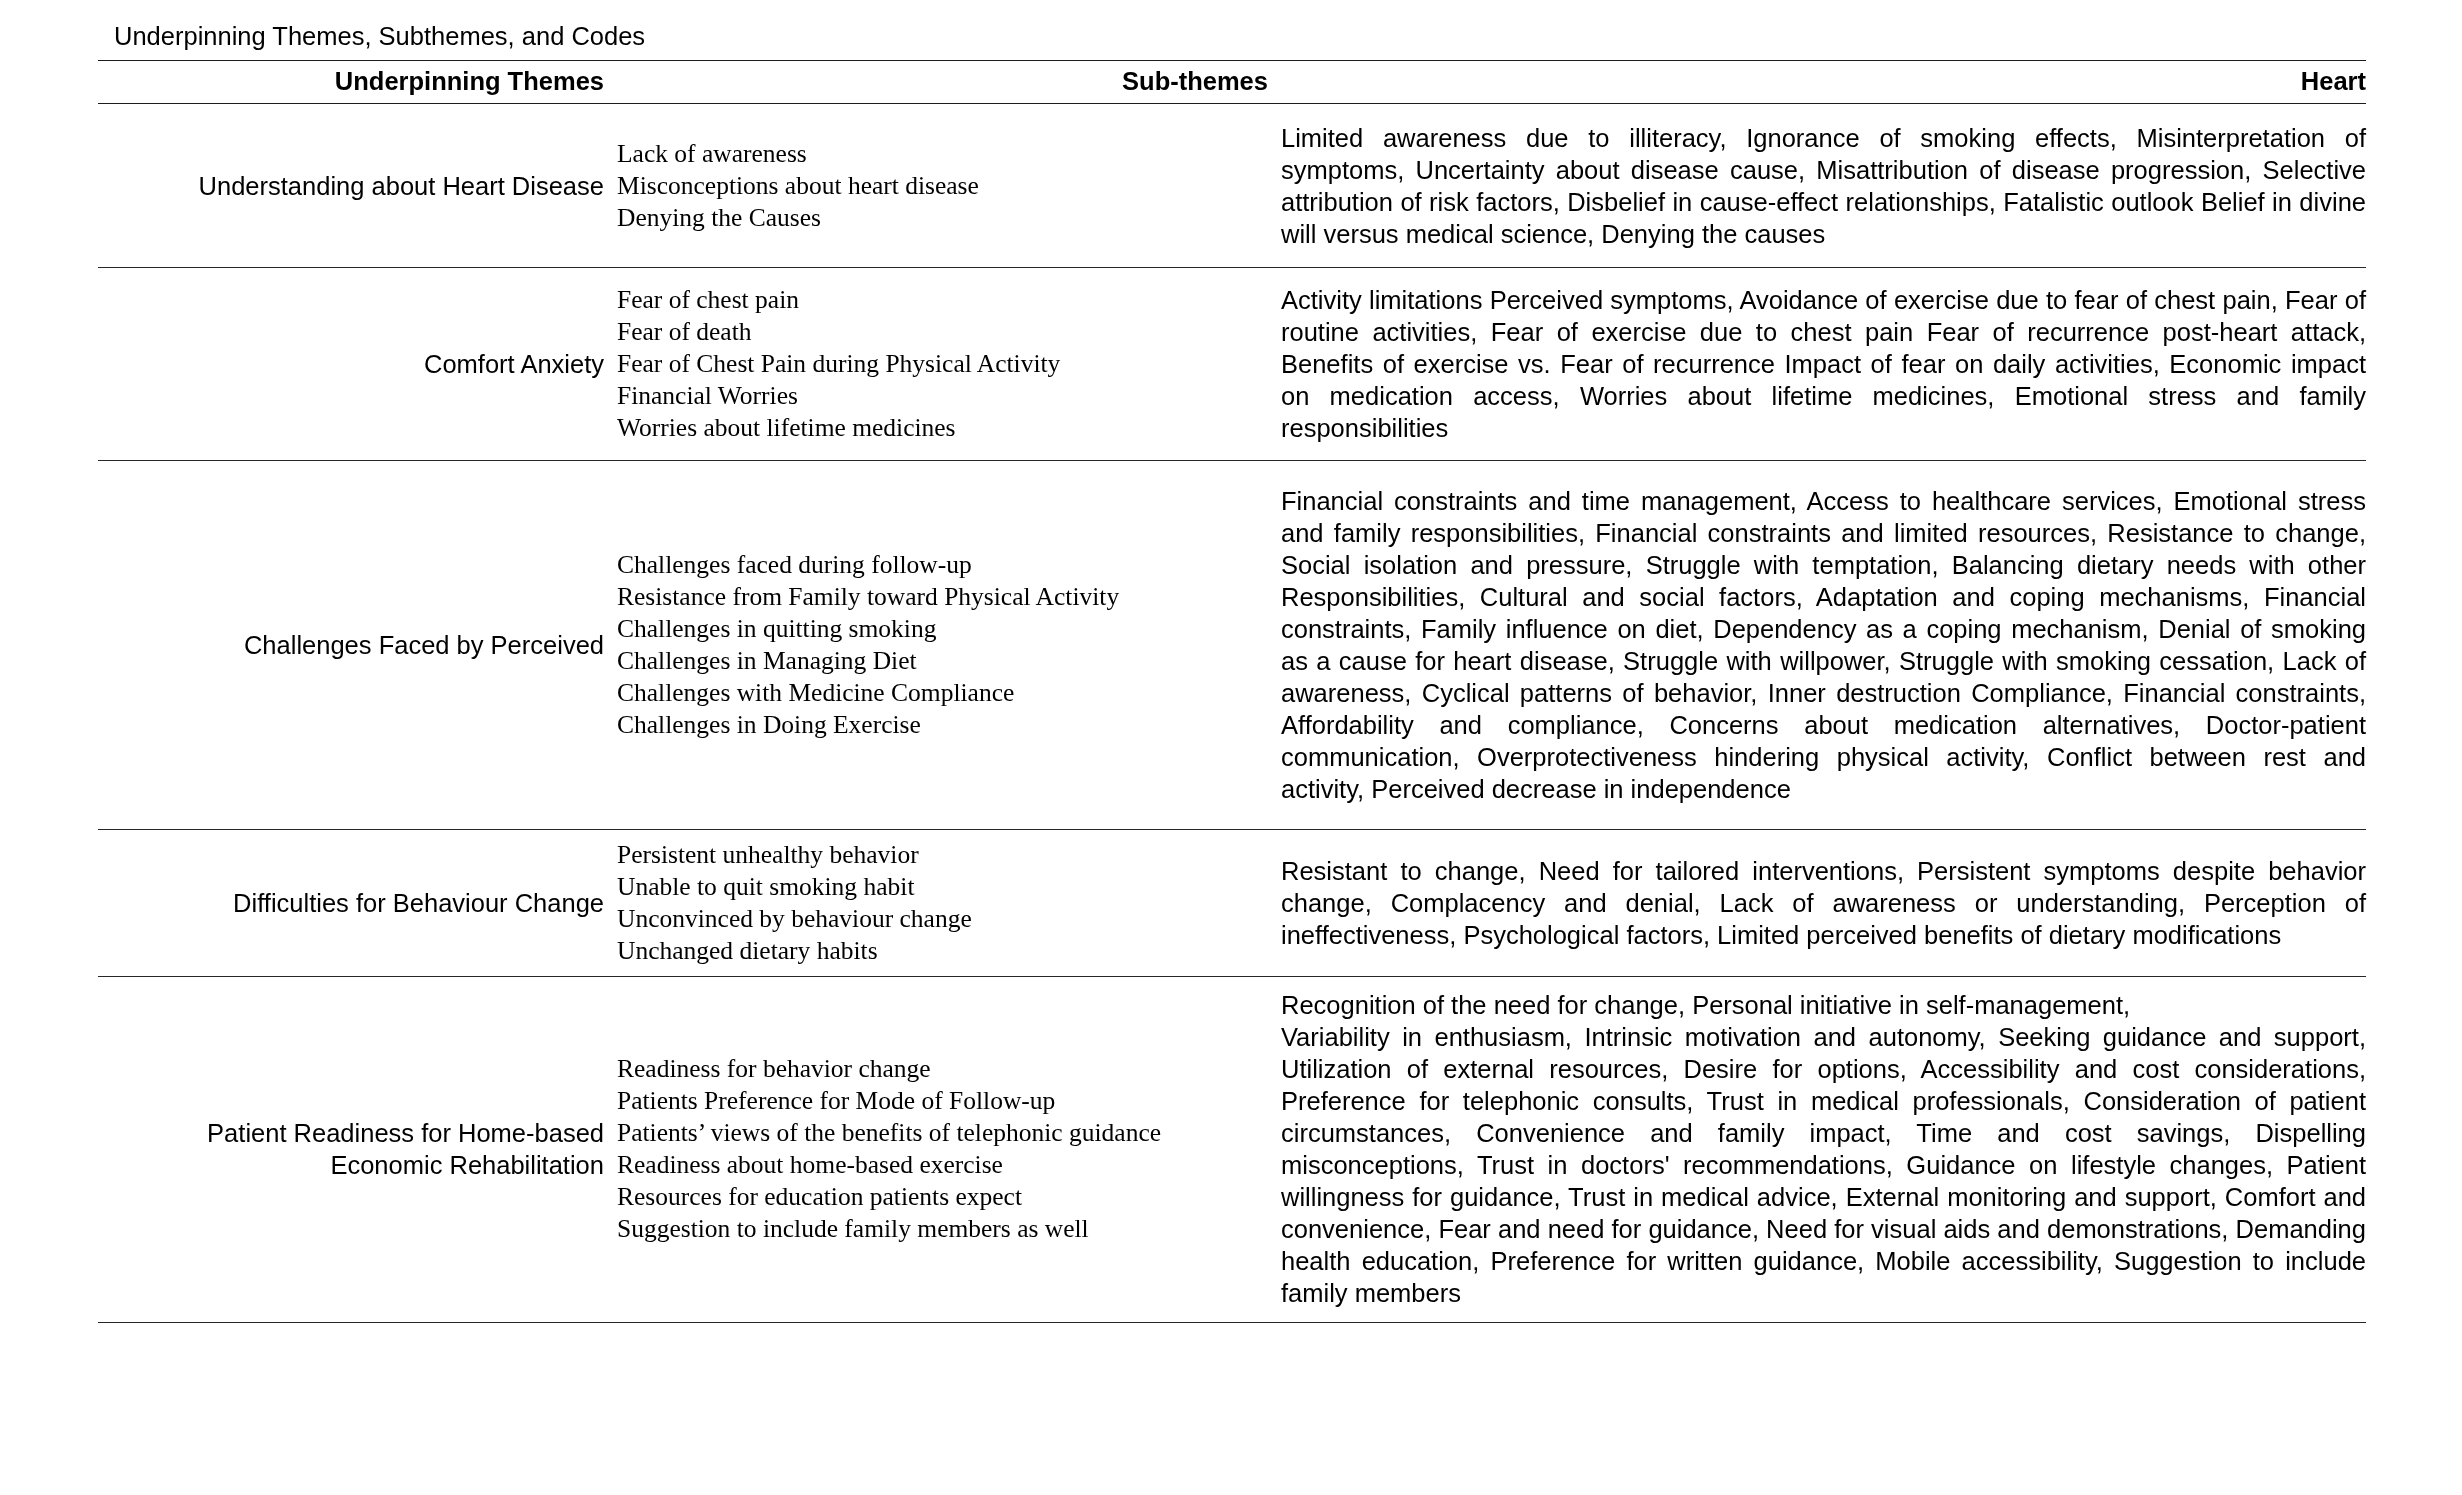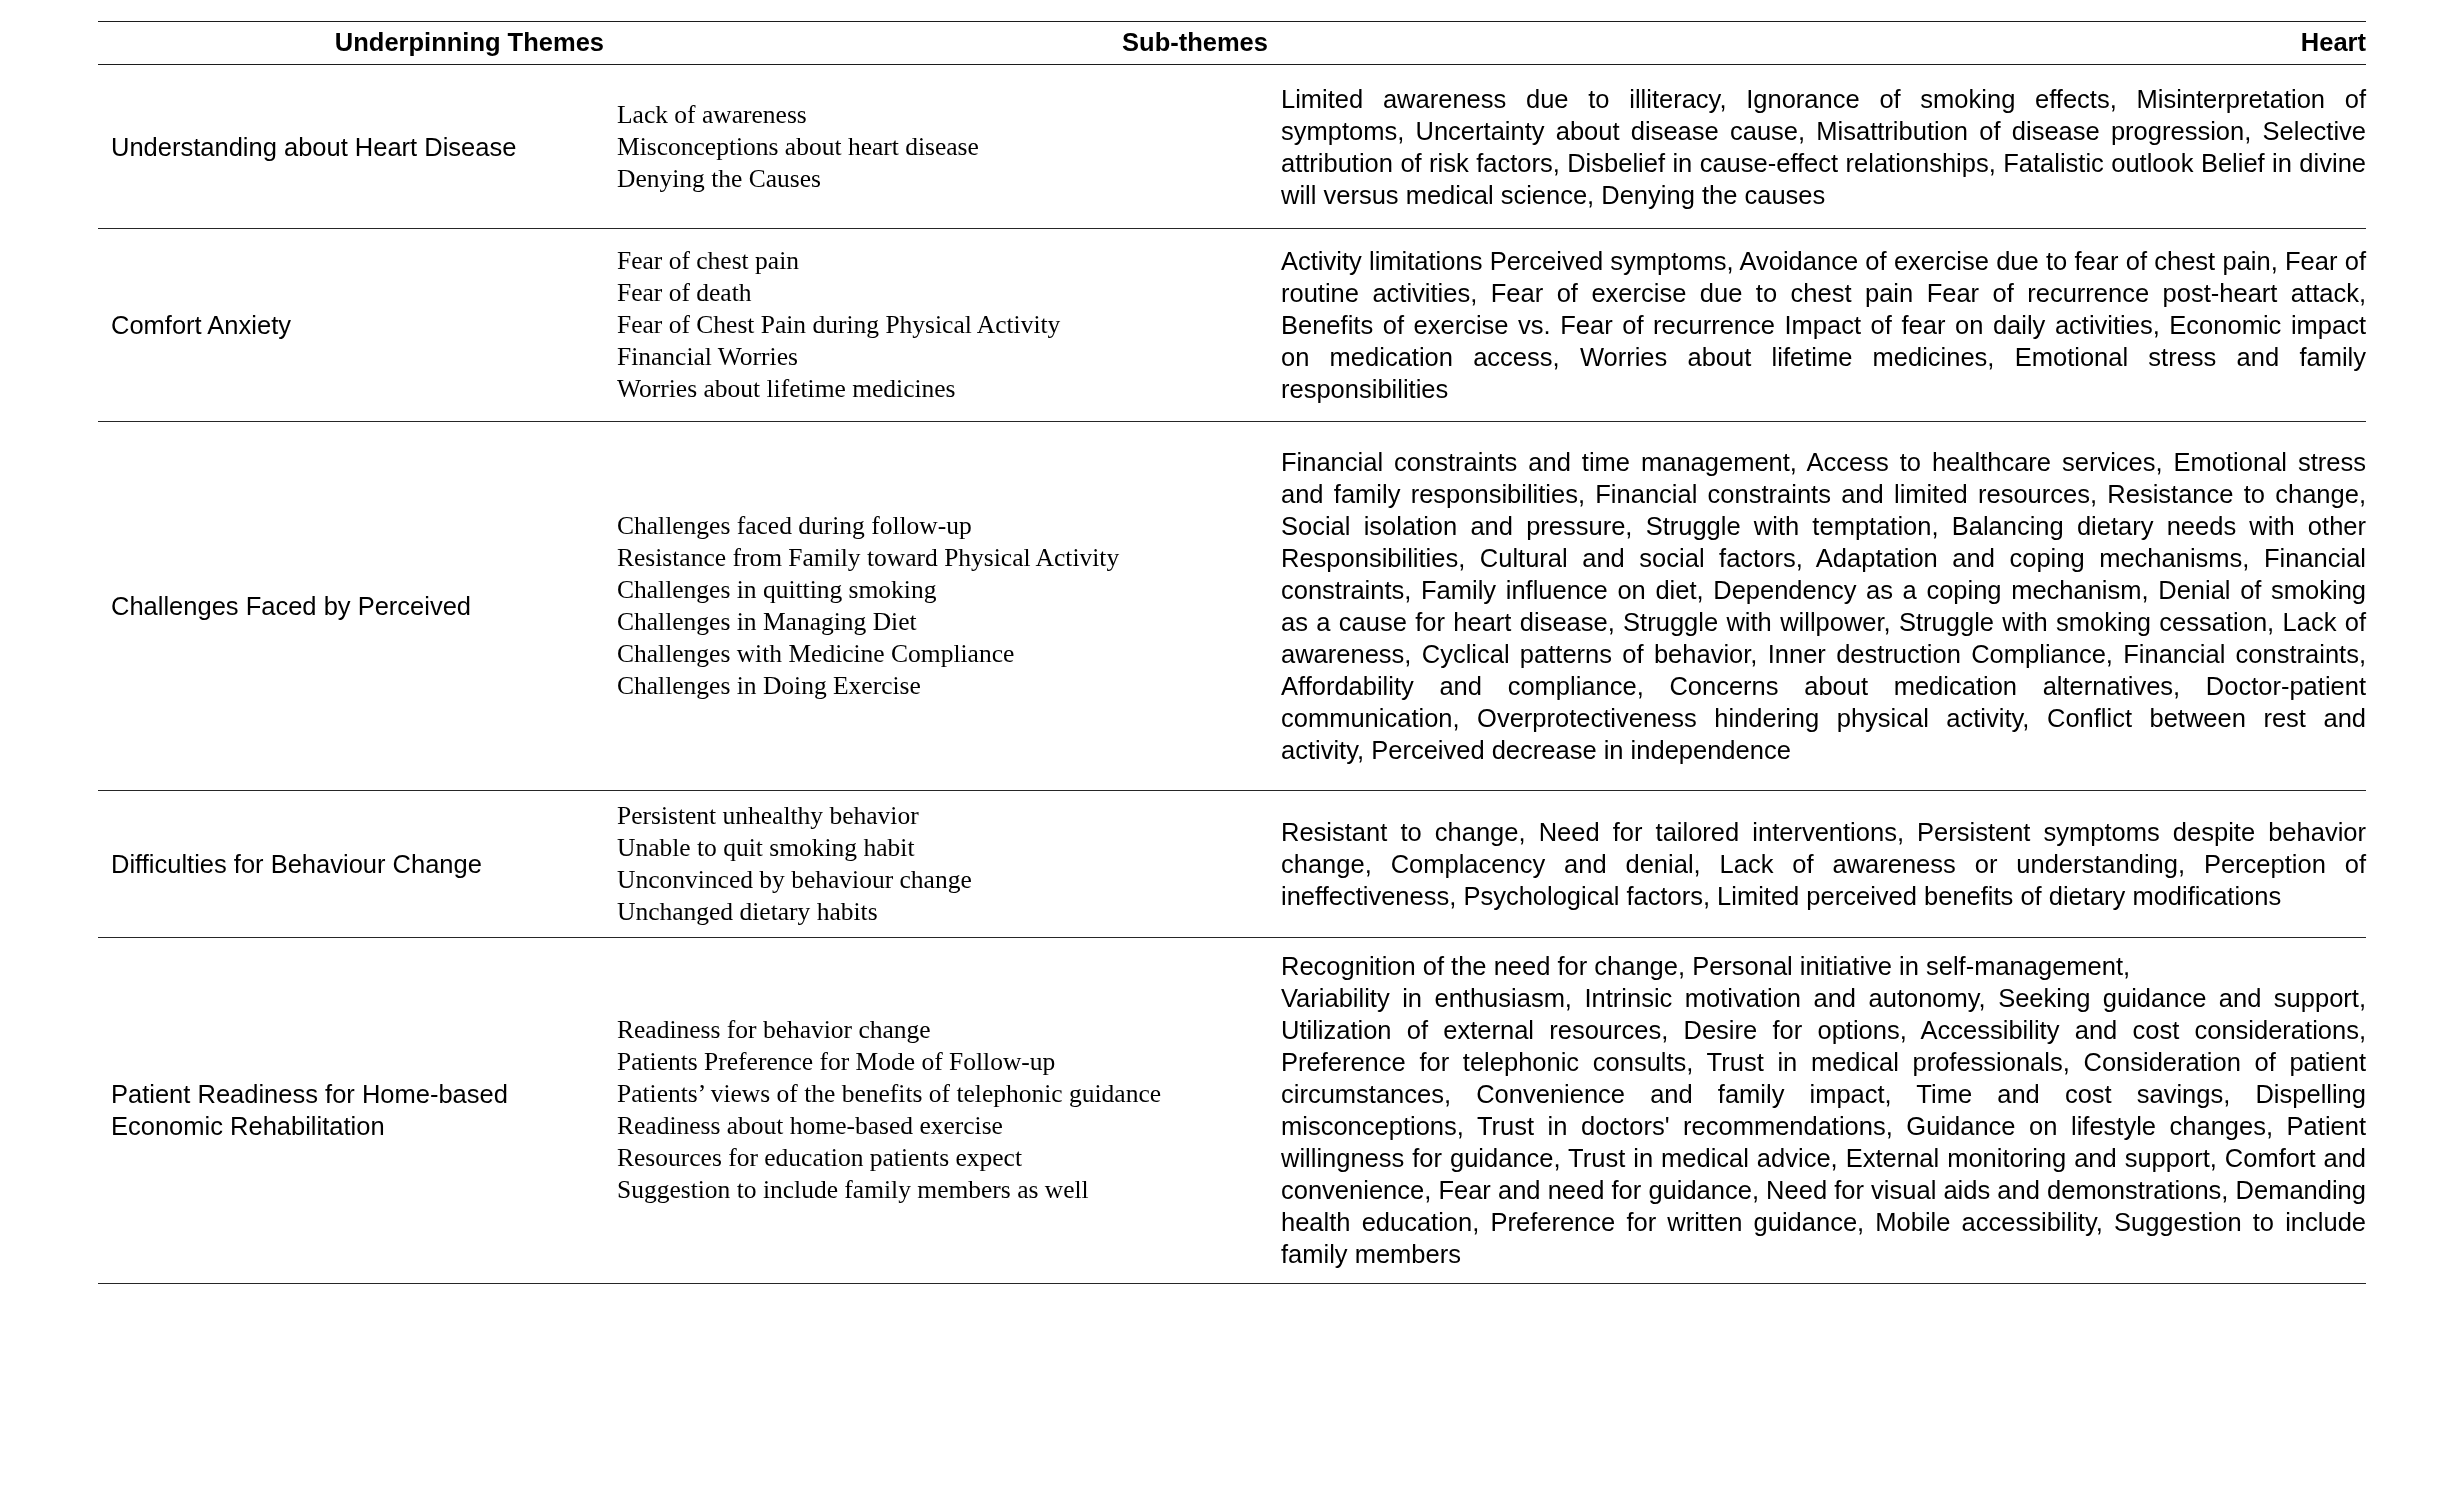--- a/index.html
+++ b/index.html
@@ -44,20 +44,21 @@
   table.themes-table td {
     font-size: 25.5px;
     line-height: 32px;
     vertical-align: middle;
     padding: 8.8px 0 8.8px 13px;
     border-bottom: 1.8px solid #262626;
     color: #000000;
   }
   td.theme-col {
     padding-right: 26px;
+    text-align: right;
   }
   td.subtheme-col {
     white-space: pre-line;
     padding-right: 17.6px;
     font-family: Liberation Serif, serif;
   }
   td.codes-col {
     text-align: justify;
     white-space: pre-line;
     padding-right: 22px;
@@ -67,20 +68,21 @@
   tr.row-3 { height: 369px; }
   tr.row-4 { height: 144px; }
   tr.row-5 { height: 346px; }
 </style>
 </head>
 <body>
 
 <div class="page">
   <div class="content">
 
+    <div class="table-title">Underpinning Themes, Subthemes, and Codes</div>
 
     <table class="themes-table">
       <colgroup>
         <col style="width:506px">
         <col style="width:664px">
         <col style="width:1098px">
       </colgroup>
       <thead>
         <tr>
           <th>Underpinning Themes</th>

